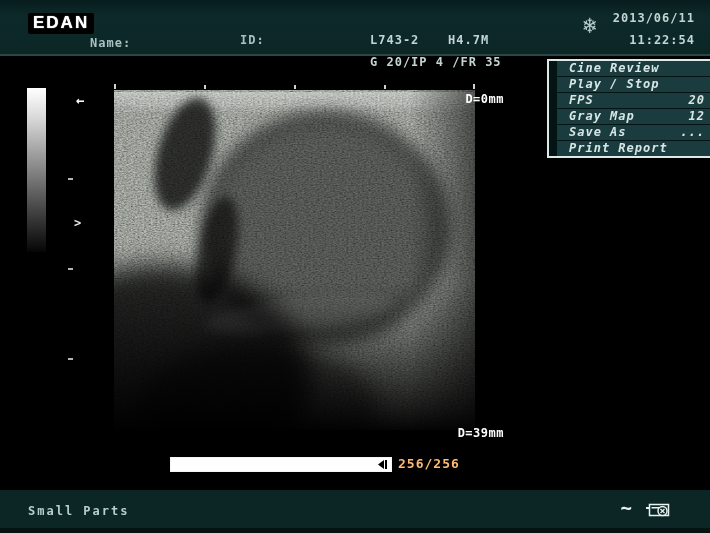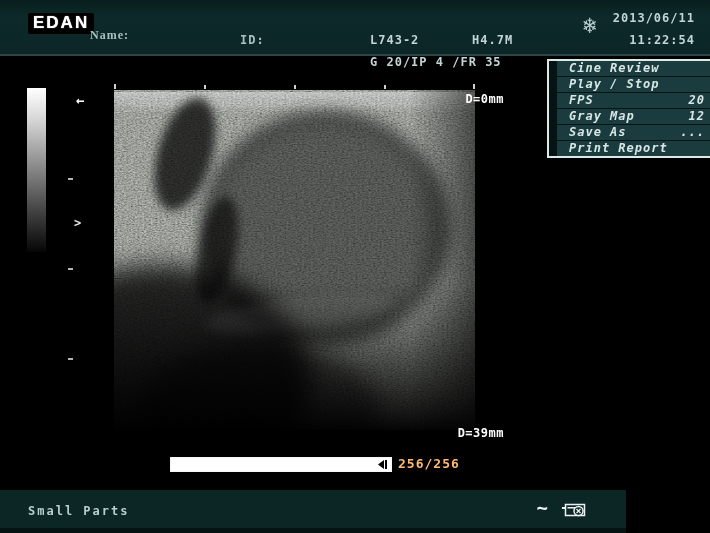--- a/index.html
+++ b/index.html
@@ -54,39 +54,39 @@
   }
   
   .cinebar {
     position:absolute; left:170px; top:457px; width:222px; height:15px;
     background:#fff; border:1px solid #f5f5f5;
   }
   .playhead { position:absolute; right:2px; top:1px; }
   .frame-counter { position:absolute; left:398px; top:456px; color:#fdba74; font-size:13px; font-weight:bold; letter-spacing:1px; }
   
   .bottombar {
-    position:absolute; left:0; top:490px; width:626px; height:43px;
+    position:absolute; left:0; top:490px; width:710px; height:43px;
     background:#0c2626; border-bottom:5px solid #051313;
   }
   .mode-label { position:absolute; left:28px; top:14px; color:#b9cdcd; font-size:12px; font-weight:bold; letter-spacing:2px; white-space:pre; }
   .body-mark { position:absolute; right:78px; top:6px; color:#e9f1f1; font-size:19px; font-weight:bold; }
   .printer { position:absolute; right:40px; top:10px; }
 </style>
 </head>
 <body>
 
 <div class="screen">
 
   <div class="topbar">
     <div class="logo">EDAN</div>
-    <div class="tb-text" style="left:90px;  top:28px;font-family:Liberation Serif, serif;">Name:</div>
+    <div class="tb-text" style="left:90px;  top:36px;">Name:</div>
     <div class="tb-text" style="left:240px; top:33px;">ID:</div>
     <div class="tb-text tb-light" style="left:370px; top:11px;margin-top:44px;">G 20/IP 4 /FR 35</div>
     <div class="tb-text tb-light" style="left:370px; top:33px;">L743-2</div>
-    <div class="tb-text tb-light" style="left:448px; top:33px;margin-left:24px;">H4.7M</div>
+    <div class="tb-text tb-light" style="left:448px; top:33px;">H4.7M</div>
     <div class="freeze">❄</div>
     <div class="tb-text tb-light" style="right:15px; top:11px; text-align:right;">2013/06/11</div>
     <div class="tb-text tb-light" style="right:15px; top:33px; text-align:right;">11:22:54</div>
   </div>
 
   <svg style="position:absolute; left:109px; top:82px;" width="371" height="356" viewBox="0 0 371 356">
     <defs>
       <filter id="sp" x="-5%" y="-5%" width="110%" height="110%">
         <feTurbulence type="fractalNoise" baseFrequency="0.45 0.85" numOctaves="2" seed="11"></feTurbulence>
         <feColorMatrix type="saturate" values="0"></feColorMatrix>

